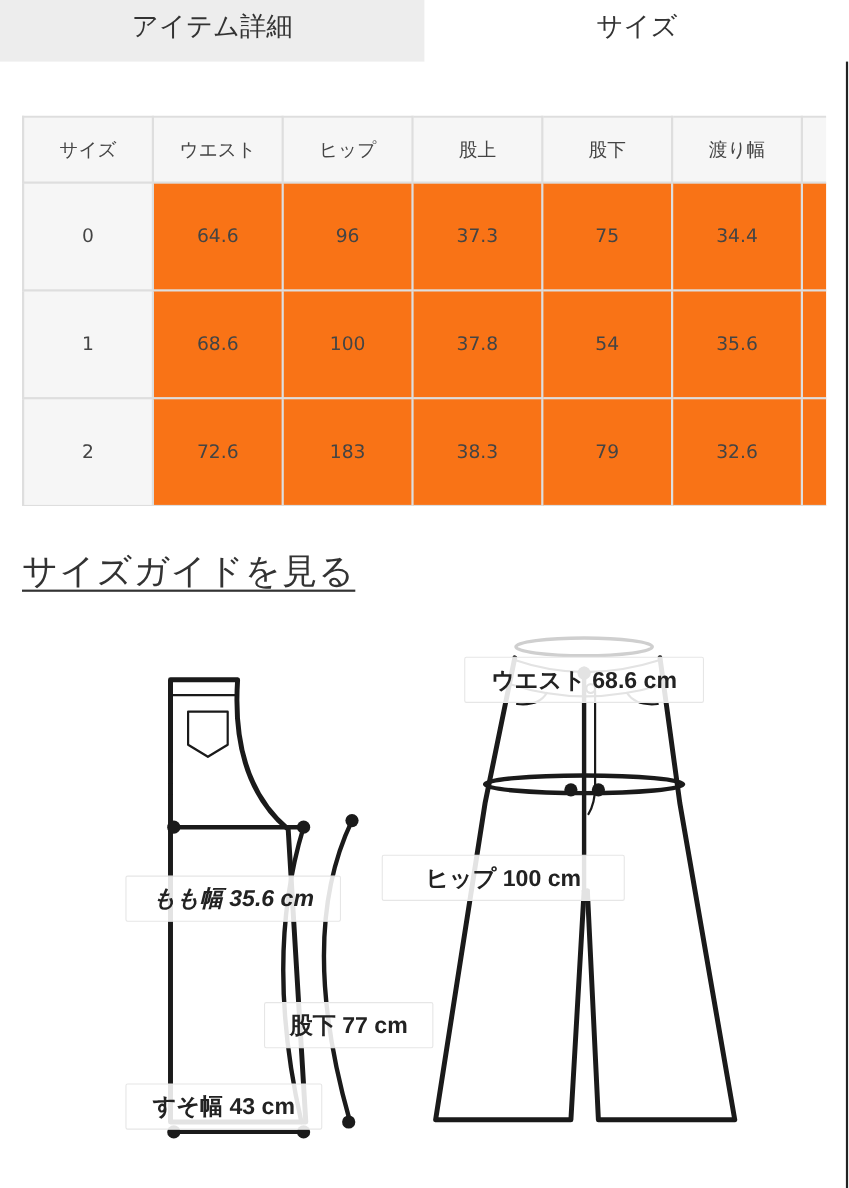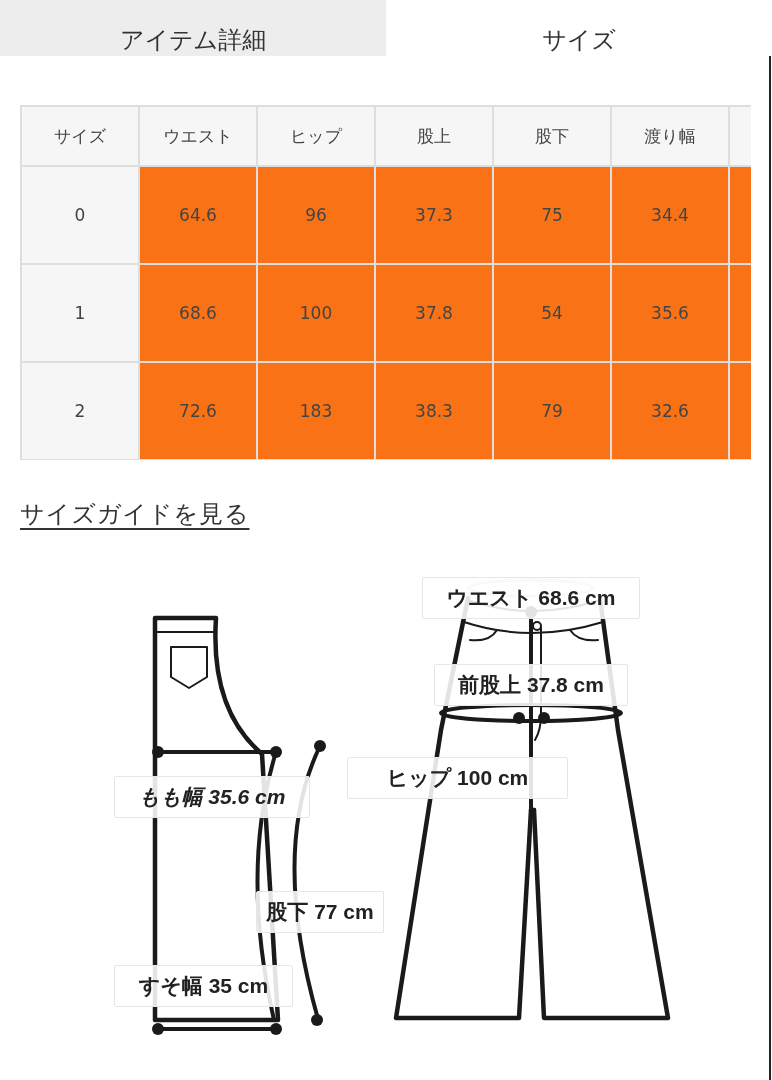--- a/index.html
+++ b/index.html
@@ -1,42 +1,42 @@
 <!DOCTYPE html>
 <html><head>
 <meta charset="utf-8">
 <style>
   * { box-sizing: border-box; margin: 0; padding: 0; }
   html, body { width: 772px; height: 1080px; overflow: hidden; background: #ffffff; }
   body { font-family: "DejaVu Sans", "Liberation Sans", sans-serif; color: #333; position: relative; }
 
   .tabs { position: absolute; left: 0; top: 0; width: 772px; height: 56px; }
-  .tab { position: absolute; top: 0; height: 56px; display: flex; justify-content: center; align-items: flex-end; font-size: 24px; color: #333; }
+  .tab { position: absolute; top: 0; height: 56px; display: flex; justify-content: center; align-items: center; font-size: 24px; color: #333; }
   .tab-left { left: 0; width: 386px; background: #ededed; }
   .tab-right { left: 386px; width: 386px; background: #fff; }
   .tab span { display: block; margin-top: -8px; line-height: 32px; }
 
   .right-edge { position: absolute; left: 769px; top: 56px; width: 2px; height: 1024px; background: #222; }
 
   .table-wrap { position: absolute; left: 20px; top: 105px; width: 731px; height: 355px; overflow: hidden; }
   table.size-table { border-collapse: collapse; table-layout: fixed; width: 820px; }
   table.size-table th, table.size-table td {
     border: 2px solid #dedede; width: 118px; text-align: center; color: #444;
   }
   table.size-table th { height: 60px; font-weight: normal; font-size: 17px; background: #f6f6f6; }
   table.size-table td { height: 98px; font-size: 17px; background: #f97316; }
   table.size-table td.first { background: #f6f6f6; }
 
-  .guide-link { position: absolute; left: 20px; top: 498px; font-size: 24px; color: #333; text-decoration: underline; text-underline-offset: 6px; text-decoration-thickness: 2px; cursor: pointer; letter-spacing: 1px; }
+  .guide-link { position: absolute; left: 20px; top: 498px; font-size: 32px; color: #333; text-decoration: underline; text-underline-offset: 6px; text-decoration-thickness: 2px; cursor: pointer; letter-spacing: 1px; }
 
   .diagram { position: absolute; left: 0; top: 560px; width: 772px; height: 520px; }
   .label-pill {
     position: absolute; background: rgba(255,255,255,0.88); border: 1.5px solid #e6e6e6; border-radius: 2px;
     font-family: "Liberation Sans", "DejaVu Sans", sans-serif; font-weight: bold; font-size: 21px; color: #222;
-    display: flex; align-items: center; justify-content: center; white-space: nowrap;
+    display: flex; align-items: center; justify-content: center; white-space: nowrap; margin-top: 20px;
   }
 </style>
 </head>
 <body>
 
 <div class="tabs">
   <div class="tab tab-left">
     <span>アイテム詳細</span>
   </div>
   <div class="tab tab-right">
@@ -141,28 +141,25 @@
       <circle cx="317" cy="460" r="6"></circle>
       <circle cx="531" cy="52" r="6"></circle>
       <circle cx="519" cy="158" r="6"></circle>
       <circle cx="544" cy="158" r="6"></circle>
     </g>
   </svg>
 
   <div class="label-pill" style="left:422px; top:17px; width:218px; height:42px;">
     <span>ウエスト 68.6 cm</span>
   </div>
-  <div class="label-pill" style="left:434px; top:104px; width:194px; height:42px;">
-    <span>前股上 37.8 cm</span>
-  </div>
   <div class="label-pill" style="left:347px; top:197px; width:221px; height:42px;">
     <span>ヒップ 100 cm</span>
   </div>
   <div class="label-pill" style="left:114px; top:216px; width:196px; height:42px;font-style:italic;">
     <span>もも幅 35.6 cm</span>
   </div>
-  <div class="label-pill" style="left:256px; top:331px; width:128px; height:42px;">
+  <div class="label-pill" style="left:240px; top:331px; width:154px; height:42px;">
     <span>股下 77 cm</span>
   </div>
   <div class="label-pill" style="left:114px; top:405px; width:179px; height:42px;">
-    <span>すそ幅 35 cm</span>
+    <span>すそ幅 43 cm</span>
   </div>
 </div>
 
 </body></html>

